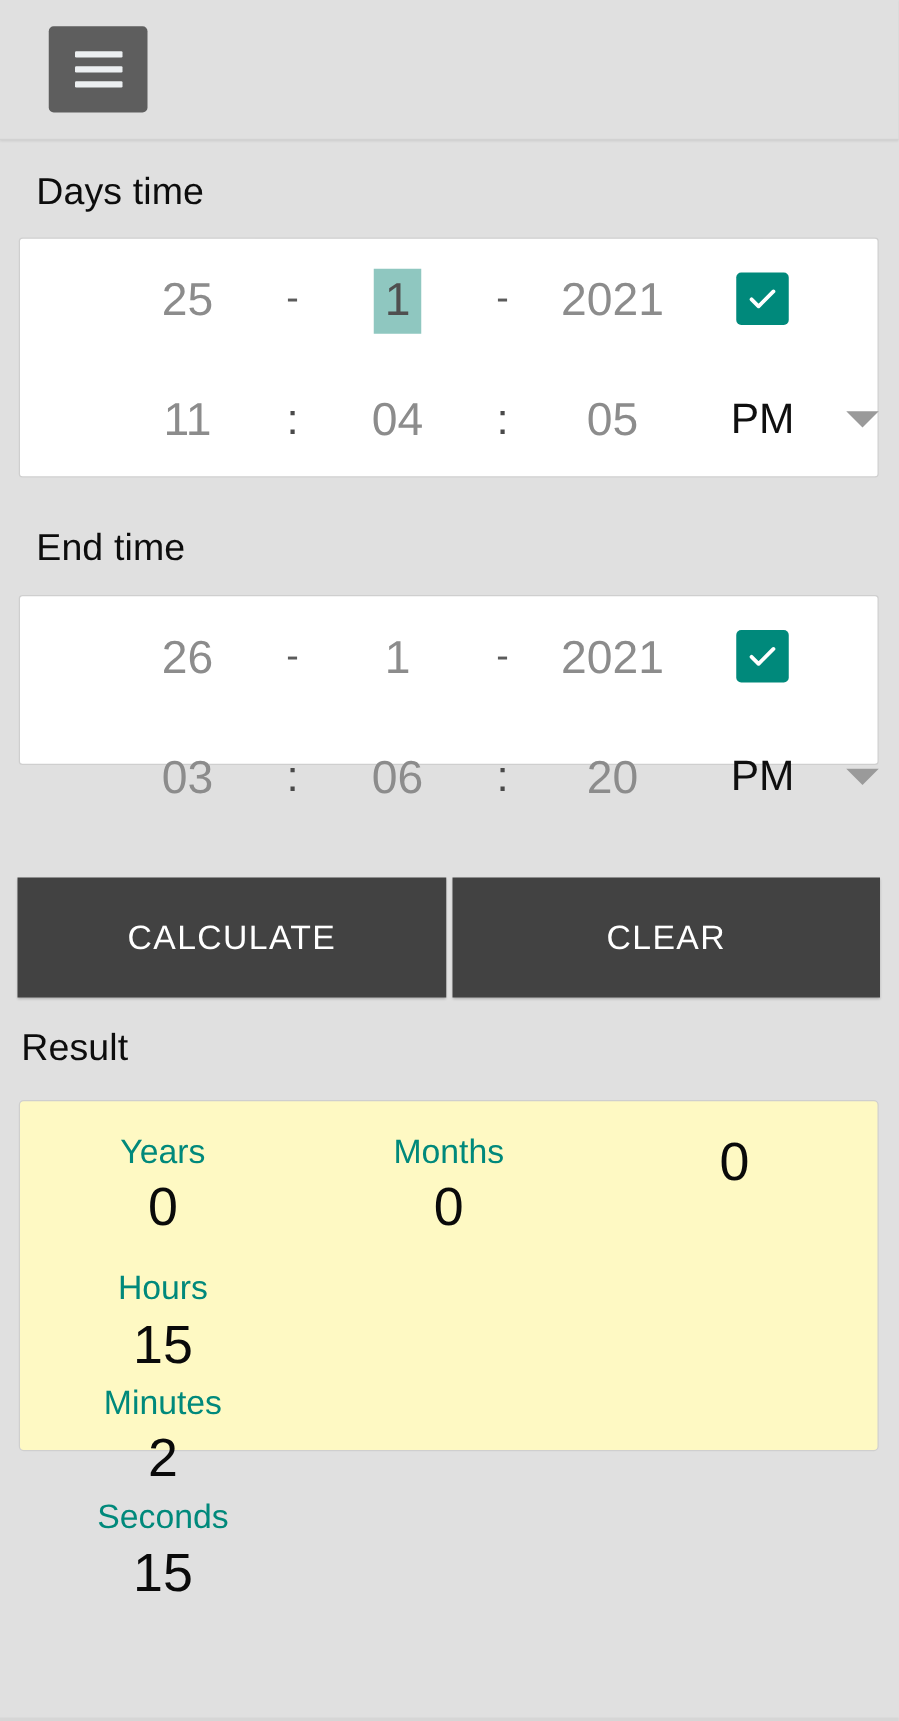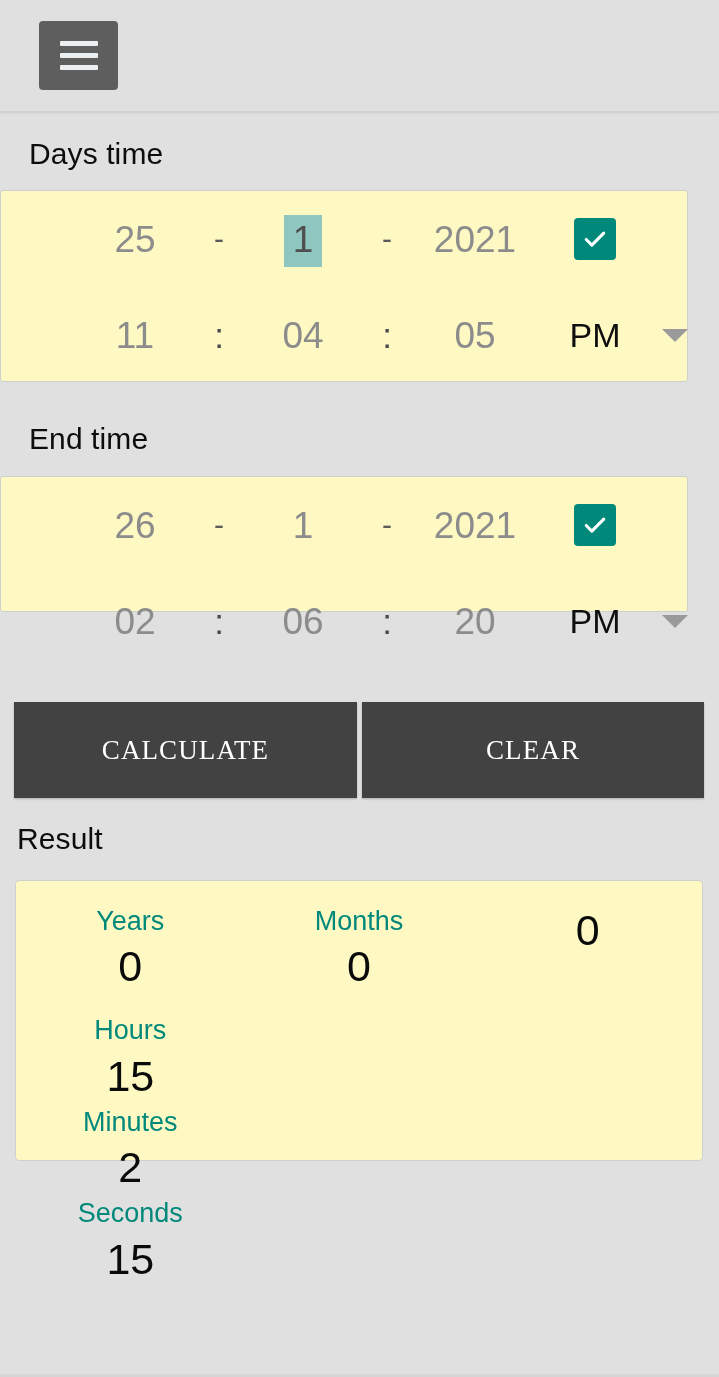--- a/index.html
+++ b/index.html
@@ -58,24 +58,24 @@
     line-height: 1;
     letter-spacing: 0.1px;
   }
   .lbl-start { position: absolute; left: 29px; top: 139px; }
   .lbl-end   { position: absolute; left: 29px; top: 424px; }
   .lbl-result{ position: absolute; left: 17px; top: 824px; }
 
   
   .card {
     position: absolute;
-    left: 0;
+    left: 15px;
     width: 688px;
     box-sizing: border-box;
-    background: #fef9c3;
+    background: #ffffff;
     border: 1px solid #cfcfcf;
     border-radius: 3px;
   }
   .card-start { top: 190px; height: 192px; }
   .card-end   { top: 476px; height: 136px; }
 
   .row {
     position: relative;
     height: 96px;
   }
@@ -156,21 +156,21 @@
     width: 690px;
     height: 96px;
     display: flex;
     gap: 5px;
   }
   .action-btn {
     height: 96px;
     background: #424242;
     border: none;
     color: #ffffff;
-    font-family: Liberation Serif, serif;
+    font-family: Liberation Sans, sans-serif;
     font-size: 27px;
     font-weight: 400;
     letter-spacing: 1.1px;
     cursor: pointer;
     box-shadow: 0 1px 2px rgba(0,0,0,0.22);
   }
   .btn-calculate { width: 343px; }
   .btn-clear     { width: 342px; }
 
   
@@ -294,21 +294,21 @@
     <div class="cell c-check">
       <span class="checkbox">
         <svg width="28" height="28" viewBox="0 0 24 24" aria-hidden="true">
           <path d="M4.5 12.4 L9.3 17.2 L19.5 7.0" fill="none" stroke="#ffffff" stroke-width="2.6" stroke-linecap="round" stroke-linejoin="round"></path>
         </svg>
       </span>
     </div>
   </div>
   <div class="row">
     <div class="cell c-hh">
-      <span>02</span>
+      <span>03</span>
     </div>
     <div class="cell colon c-col1">:</div>
     <div class="cell c-mm">
       <span>06</span>
     </div>
     <div class="cell colon c-col2">:</div>
     <div class="cell c-ss">
       <span>20</span>
     </div>
     <div class="cell meridiem c-ampm">

